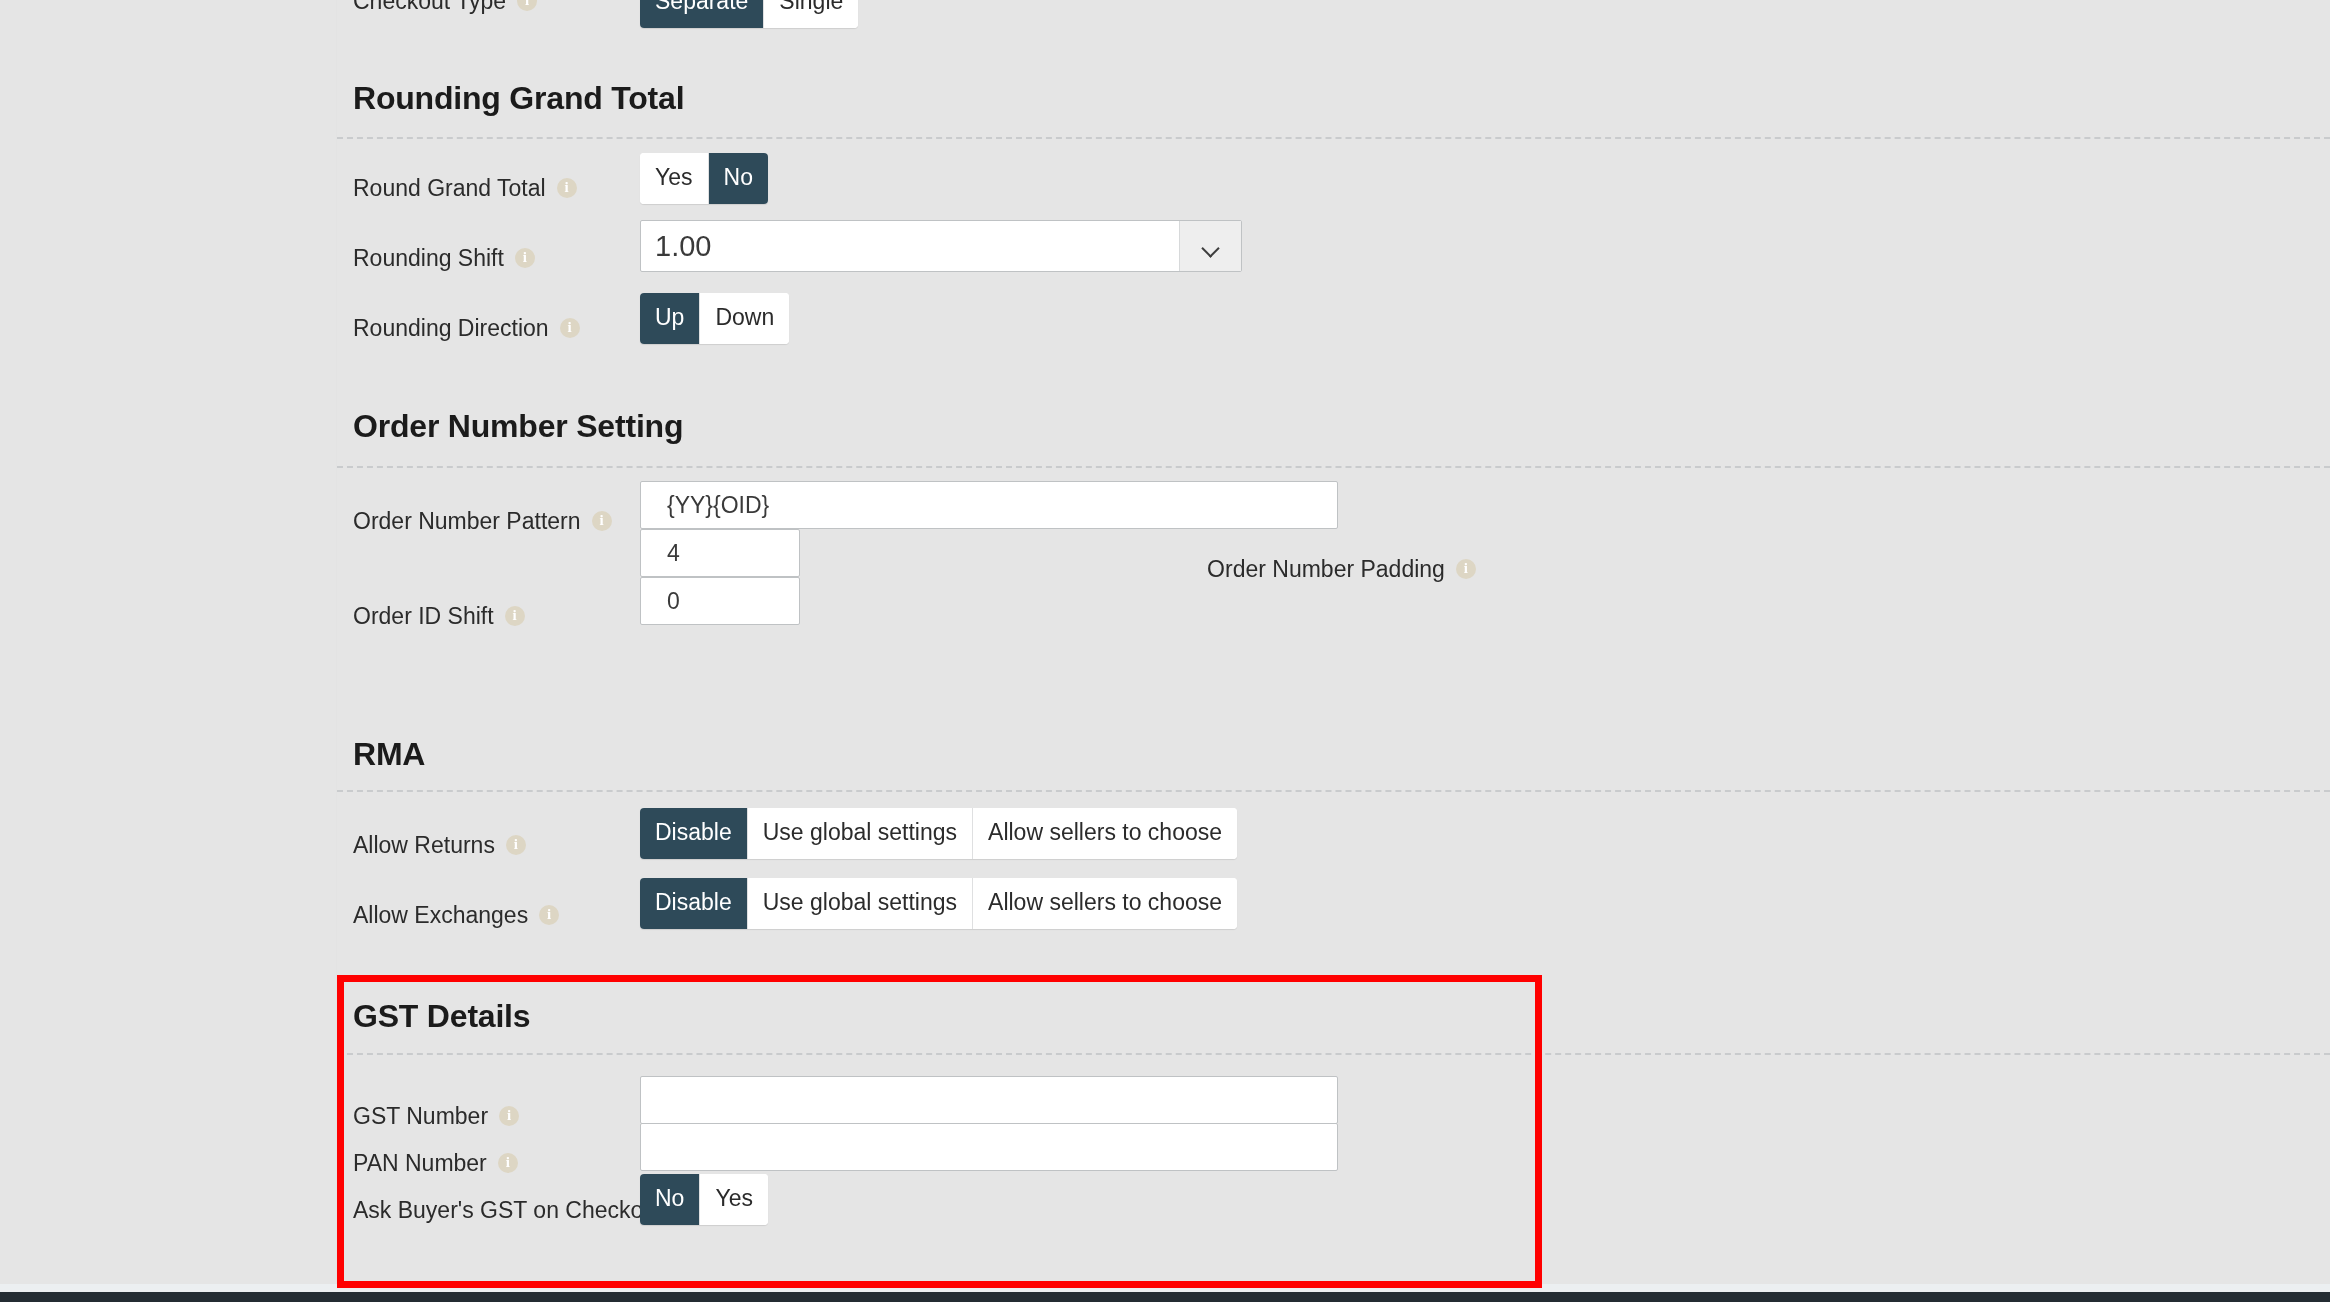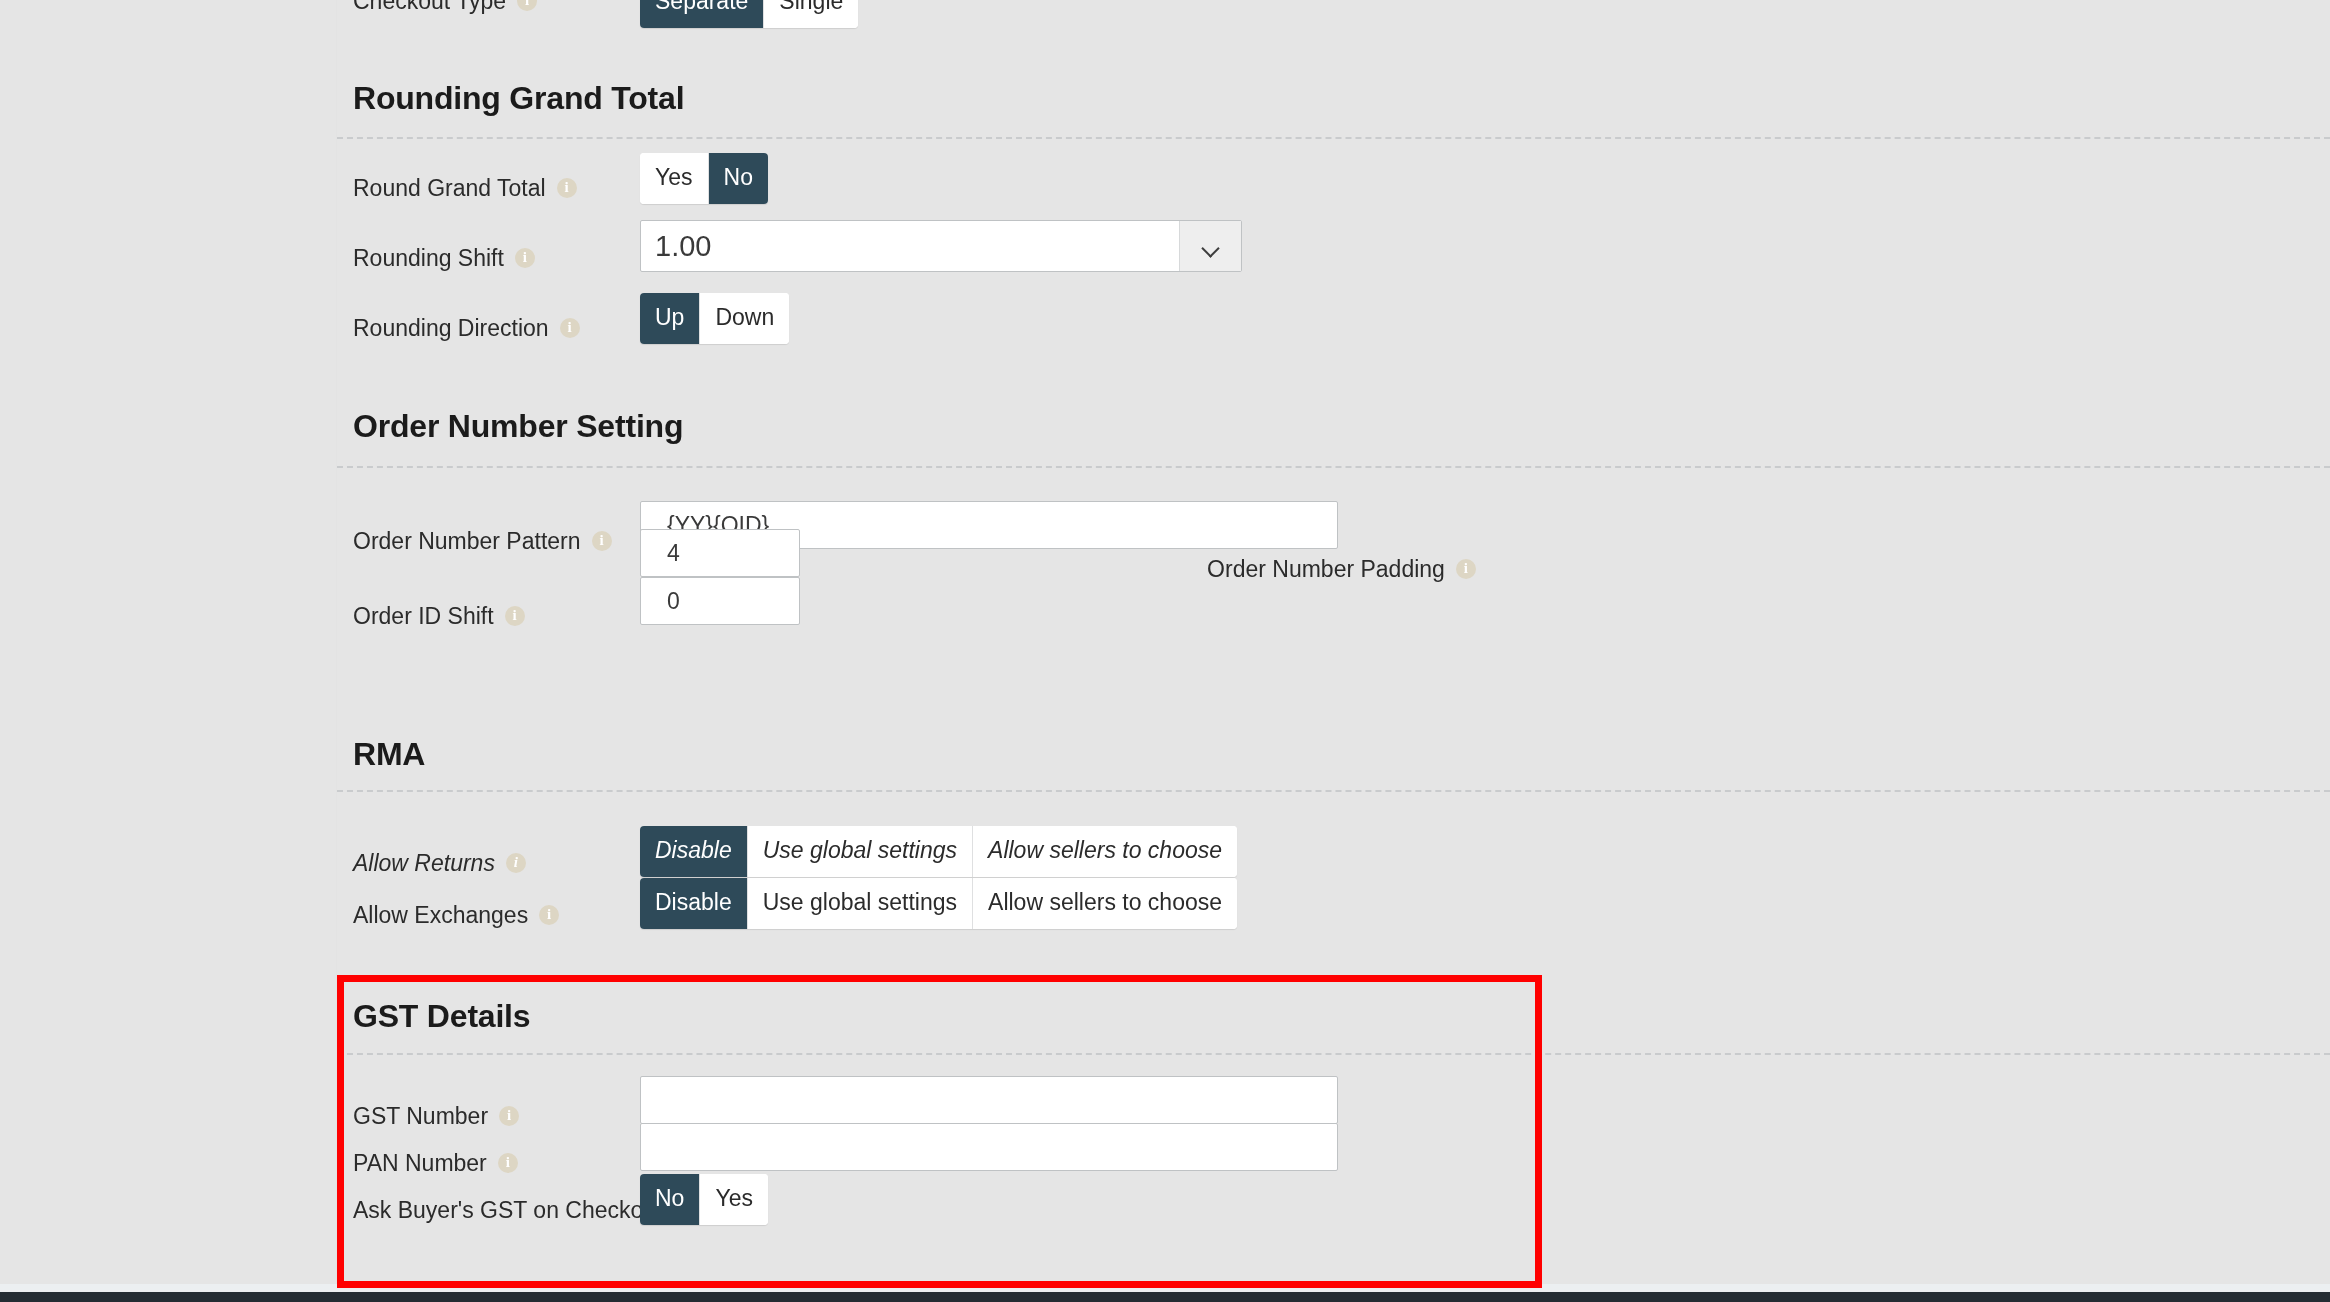--- a/index.html
+++ b/index.html
@@ -300,21 +300,21 @@
         </div>
       </div>
     </div>
 
     <div class="section">
 
       <div class="section-title" style="position:absolute; left:0; top:408px;">Order Number Setting</div>
 
       <div class="divider" style="position:absolute; left:0; top:466px; width:1993px;"></div>
 
-      <div class="row" style="position:absolute; left:0; top:518px; width:1993px; height:46px;">
+      <div class="row" style="position:absolute; left:0; top:498px; width:1993px; height:46px;">
         <div class="row-label">
           <span>Order Number Pattern</span>
           <span class="info-icon"></span>
         </div>
         <div class="row-control" style="top:-17px;">
           <input class="txt txt-wide" type="text" value="{YY}{OID}" style="">
         </div>
       </div>
 
       <div class="row" style="position:absolute; left:0; top:546px; width:1993px; height:46px;justify-content:center;">
@@ -337,21 +337,21 @@
         </div>
       </div>
     </div>
 
     <div class="section">
 
       <div class="section-title" style="position:absolute; left:0; top:736px;">RMA</div>
 
       <div class="divider" style="position:absolute; left:0; top:790px; width:1993px;"></div>
 
-      <div class="row" style="position:absolute; left:0; top:840px; width:1993px; height:46px;font-style:italic;">
+      <div class="row" style="position:absolute; left:0; top:822px; width:1993px; height:46px;">
         <div class="row-label">
           <span>Allow Returns</span>
           <span class="info-icon"></span>
         </div>
         <div class="row-control" style="top:-14px;">
           <div class="seg">
             <div class="seg-btn active">Disable</div>
             <div class="seg-btn">Use global settings</div>
             <div class="seg-btn">Allow sellers to choose</div>
           </div>

